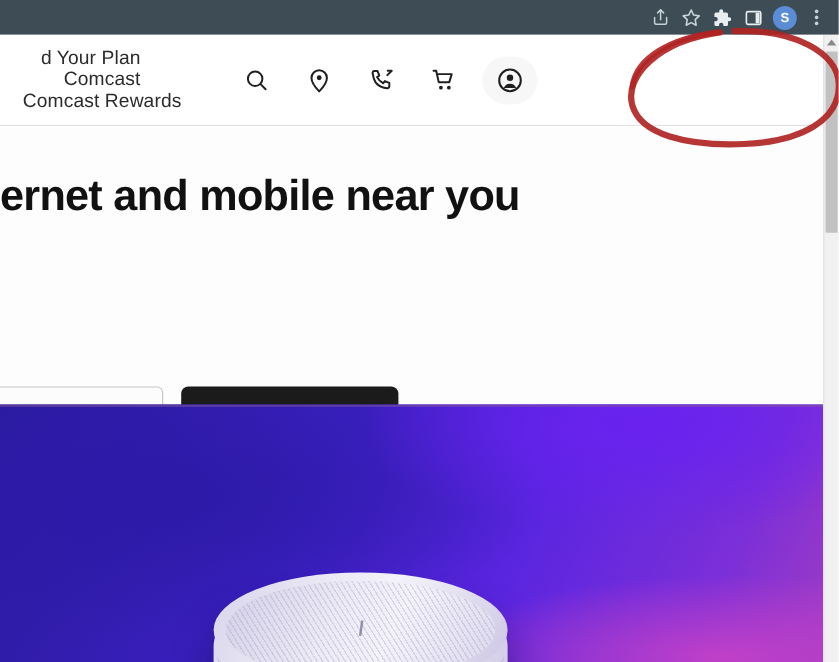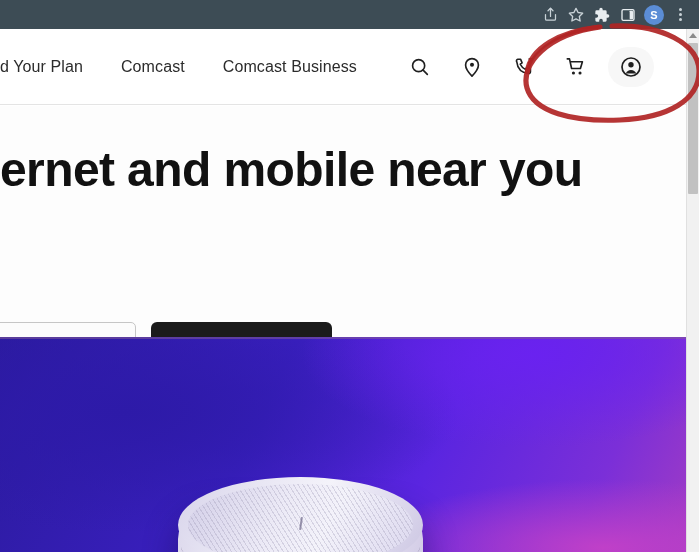--- a/index.html
+++ b/index.html
@@ -83,20 +83,21 @@
     border-bottom: 1px solid #e4e4e4;
     box-sizing: border-box;
     display: flex;
     align-items: center;
   }
   .nav-links {
     display: flex;
     align-items: center;
     gap: 0px;
     margin-left: 0px;
+    flex-direction: column;
   }
   .nav-link {
     font-size: 16px;
     color: #2b2b2b;
     letter-spacing: 0.1px;
     white-space: nowrap;
     padding: 0 19px;
     font-family: "Liberation Sans", sans-serif;
   }
   .nav-link.first { padding-left: 0; }
@@ -127,21 +128,21 @@
   .hero-block {
     position: absolute;
     left: 0; top: 77px;
     width: 686px;
     height: 231px;
     background: #fdfdfd;
   }
   .hero-headline {
     position: absolute;
     left: 0; top: 36px;
-    font-size: 48px;
+    font-size: 36px;
     font-weight: bold;
     color: #111111;
     letter-spacing: -0.6px;
     white-space: nowrap;
     font-family: "Liberation Sans", sans-serif;
   }
   .address-row {
     position: absolute;
     left: 0; top: 216px;
   }
@@ -340,21 +341,21 @@
   </div>
 </div>
 
 <div class="page-viewport">
 
   <div class="site-nav">
 
     <div class="nav-links">
       <div class="nav-link first">d Your Plan</div>
       <div class="nav-link">Comcast</div>
-      <div class="nav-link">Comcast Business</div>
+      <div class="nav-link">Comcast Rewards</div>
     </div>
 
     <div class="nav-icons">
 
       <div class="nav-icon-btn">
         <svg width="22" height="22" viewBox="0 0 24 24" fill="none" stroke="#1f1f1f" stroke-width="1.8" stroke-linecap="round">
           <circle cx="10.5" cy="10.5" r="6.6"></circle>
           <line x1="15.4" y1="15.4" x2="20" y2="20"></line>
         </svg>
       </div>

